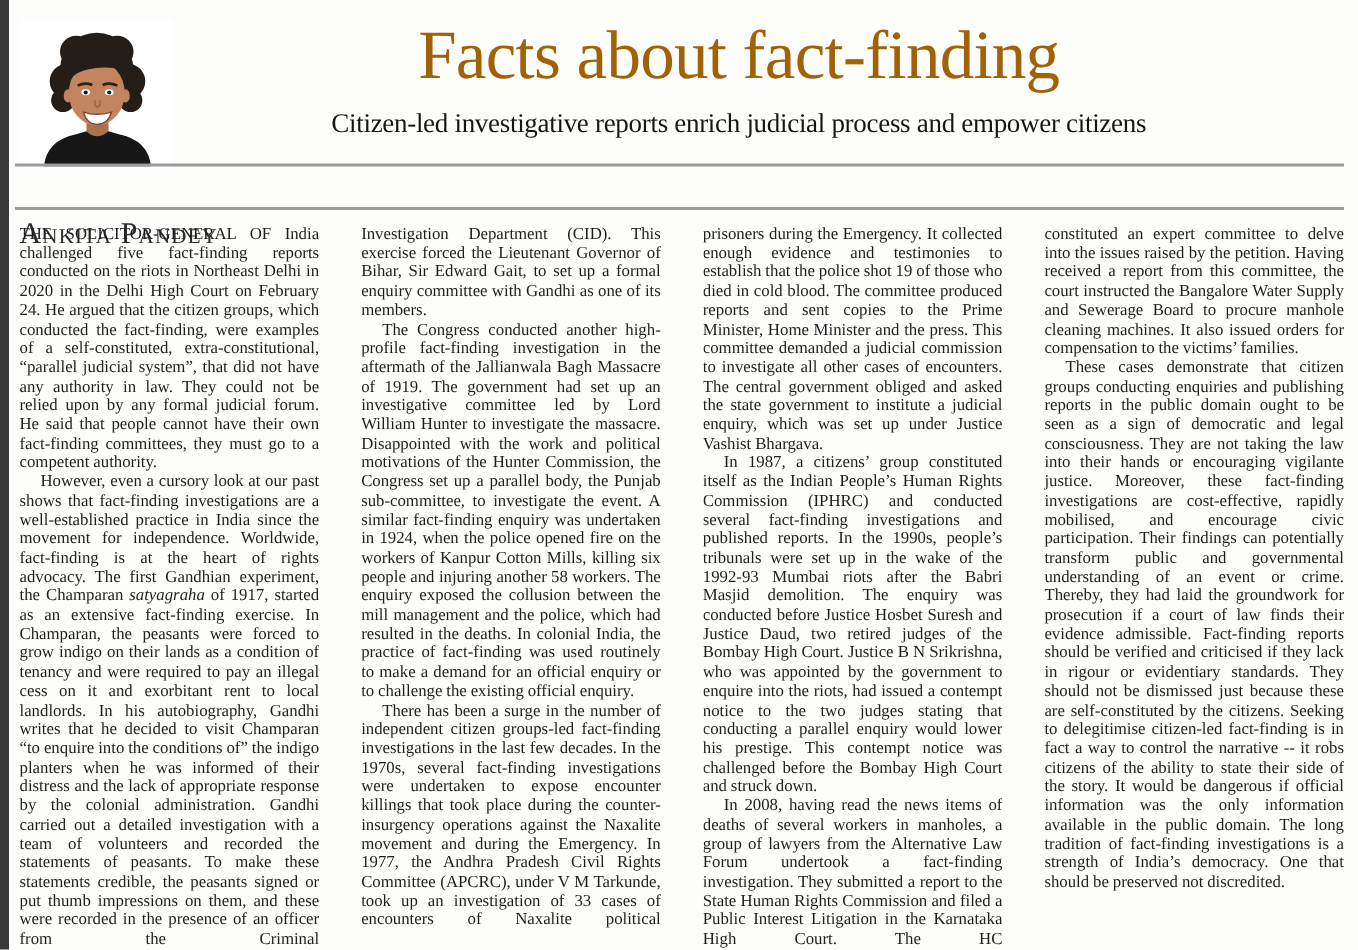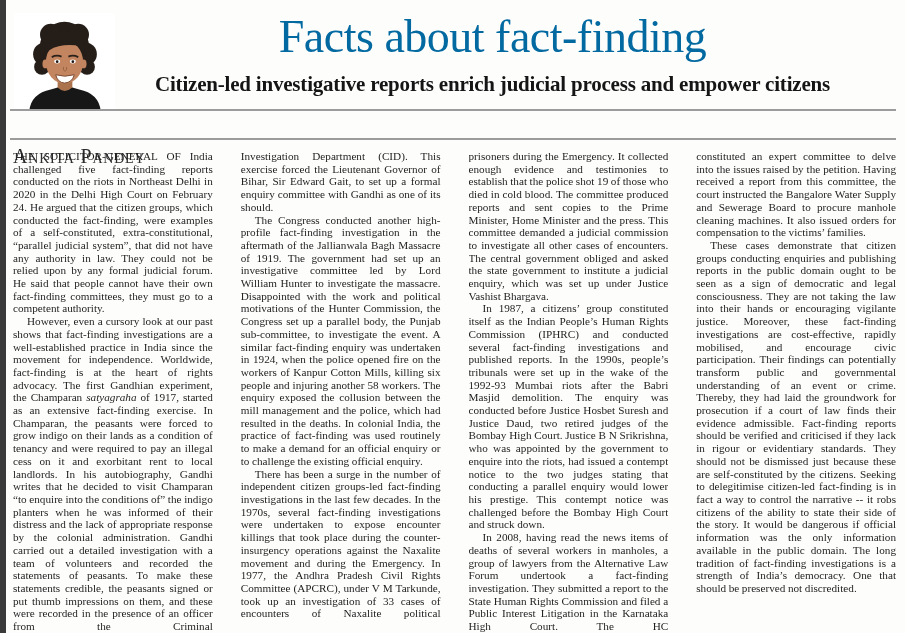--- a/index.html
+++ b/index.html
@@ -9,26 +9,26 @@
     font-family:"Liberation Serif", serif;
     color:#1f1f1f;
   }
   .side-strip{position:absolute;left:0;top:0;width:6px;height:633px;background:#3a3a3a;}
   .photo{
     position:absolute;left:14px;top:13px;width:101px;height:98px;background:#ffffff;
   }
   .photo svg{width:100%;height:100%;display:block;}
   .head-block{position:absolute;left:125px;top:12px;width:735px;text-align:center;}
   .title{
-    font-size:46px;line-height:1.08;font-weight:400;color:#0369a1;margin:0;
+    font-size:46px;line-height:1.08;font-weight:400;color:#a16207;margin:0;
     letter-spacing:-0.5px;
     text-align:center;
   }
   .subtitle{
-    font-size:21px;font-weight:700;color:#151515;margin:10px 0 0 0;letter-spacing:-0.2px;
+    font-size:18px;font-weight:400;color:#151515;margin:10px 0 0 0;letter-spacing:-0.2px;
   }
   .rule{position:absolute;left:10px;right:9px;height:2px;background:#9c9c9c;}
   .rule-1{top:109px;}
   .rule-2{top:138px;}
   .byline{
     position:absolute;left:13px;top:113px;font-variant:small-caps;
     font-size:20px;letter-spacing:0.8px;color:#2d2d2d;margin-top:32px;
   }
   .columns{
     position:absolute;left:13px;top:150px;width:883px;height:483px;
@@ -97,21 +97,21 @@
 <div class="rule rule-1"></div>
 <div class="byline">Ankita Pandey</div>
 <div class="rule rule-2"></div>
 
 <div class="columns">
     <div class="col">
       <p class="para">THE SOLICITOR-GENERAL OF India challenged five fact-finding reports conducted on the riots in Northeast Delhi in 2020 in the Delhi High Court on February 24. He argued that the citizen groups, which conducted the fact-finding, were examples of a self-constituted, extra-constitutional, “parallel judicial system”, that did not have any authority in law. They could not be relied upon by any formal judicial forum. He said that people cannot have their own fact-finding committees, they must go to a competent authority.</p>
       <p class="para indent cont">However, even a cursory look at our past shows that fact-finding investigations are a well-established practice in India since the movement for independence. Worldwide, fact-finding is at the heart of rights advocacy. The first Gandhian experiment, the Champaran <i>satyagraha</i> of 1917, started as an extensive fact-finding exercise. In Champaran, the peasants were forced to grow indigo on their lands as a condition of tenancy and were required to pay an illegal cess on it and exorbitant rent to local landlords. In his autobiography, Gandhi writes that he decided to visit Champaran “to enquire into the conditions of” the indigo planters when he was informed of their distress and the lack of appropriate response by the colonial administration. Gandhi carried out a detailed investigation with a team of volunteers and recorded the statements of peasants. To make these statements credible, the peasants signed or put thumb impressions on them, and these were recorded in the presence of an officer from the Criminal</p>
     </div>
     <div class="col">
-      <p class="para">Investigation Department (CID). This exercise forced the Lieutenant Governor of Bihar, Sir Edward Gait, to set up a formal enquiry committee with Gandhi as one of its should.</p>
+      <p class="para">Investigation Department (CID). This exercise forced the Lieutenant Governor of Bihar, Sir Edward Gait, to set up a formal enquiry committee with Gandhi as one of its members.</p>
       <p class="para indent">The Congress conducted another high-profile fact-finding investigation in the aftermath of the Jallianwala Bagh Massacre of 1919. The government had set up an investigative committee led by Lord William Hunter to investigate the massacre. Disappointed with the work and political motivations of the Hunter Commission, the Congress set up a parallel body, the Punjab sub-committee, to investigate the event. A similar fact-finding enquiry was undertaken in 1924, when the police opened fire on the workers of Kanpur Cotton Mills, killing six people and injuring another 58 workers. The enquiry exposed the collusion between the mill management and the police, which had resulted in the deaths. In colonial India, the practice of fact-finding was used routinely to make a demand for an official enquiry or to challenge the existing official enquiry.</p>
       <p class="para indent cont">There has been a surge in the number of independent citizen groups-led fact-finding investigations in the last few decades. In the 1970s, several fact-finding investigations were undertaken to expose encounter killings that took place during the counter-insurgency operations against the Naxalite movement and during the Emergency. In 1977, the Andhra Pradesh Civil Rights Committee (APCRC), under V M Tarkunde, took up an investigation of 33 cases of encounters of Naxalite political</p>
     </div>
     <div class="col">
       <p class="para">prisoners during the Emergency. It collected enough evidence and testimonies to establish that the police shot 19 of those who died in cold blood. The committee produced reports and sent copies to the Prime Minister, Home Minister and the press. This committee demanded a judicial commission to investigate all other cases of encounters. The central government obliged and asked the state government to institute a judicial enquiry, which was set up under Justice Vashist Bhargava.</p>
       <p class="para indent">In 1987, a citizens’ group constituted itself as the Indian People’s Human Rights Commission (IPHRC) and conducted several fact-finding investigations and published reports. In the 1990s, people’s tribunals were set up in the wake of the 1992-93 Mumbai riots after the Babri Masjid demolition. The enquiry was conducted before Justice Hosbet Suresh and Justice Daud, two retired judges of the Bombay High Court. Justice B N Srikrishna, who was appointed by the government to enquire into the riots, had issued a contempt notice to the two judges stating that conducting a parallel enquiry would lower his prestige. This contempt notice was challenged before the Bombay High Court and struck down.</p>
       <p class="para indent cont">In 2008, having read the news items of deaths of several workers in manholes, a group of lawyers from the Alternative Law Forum undertook a fact-finding investigation. They submitted a report to the State Human Rights Commission and filed a Public Interest Litigation in the Karnataka High Court. The HC</p>
     </div>
     <div class="col">
       <p class="para">constituted an expert committee to delve into the issues raised by the petition. Having received a report from this committee, the court instructed the Bangalore Water Supply and Sewerage Board to procure manhole cleaning machines. It also issued orders for compensation to the victims’ families.</p>

